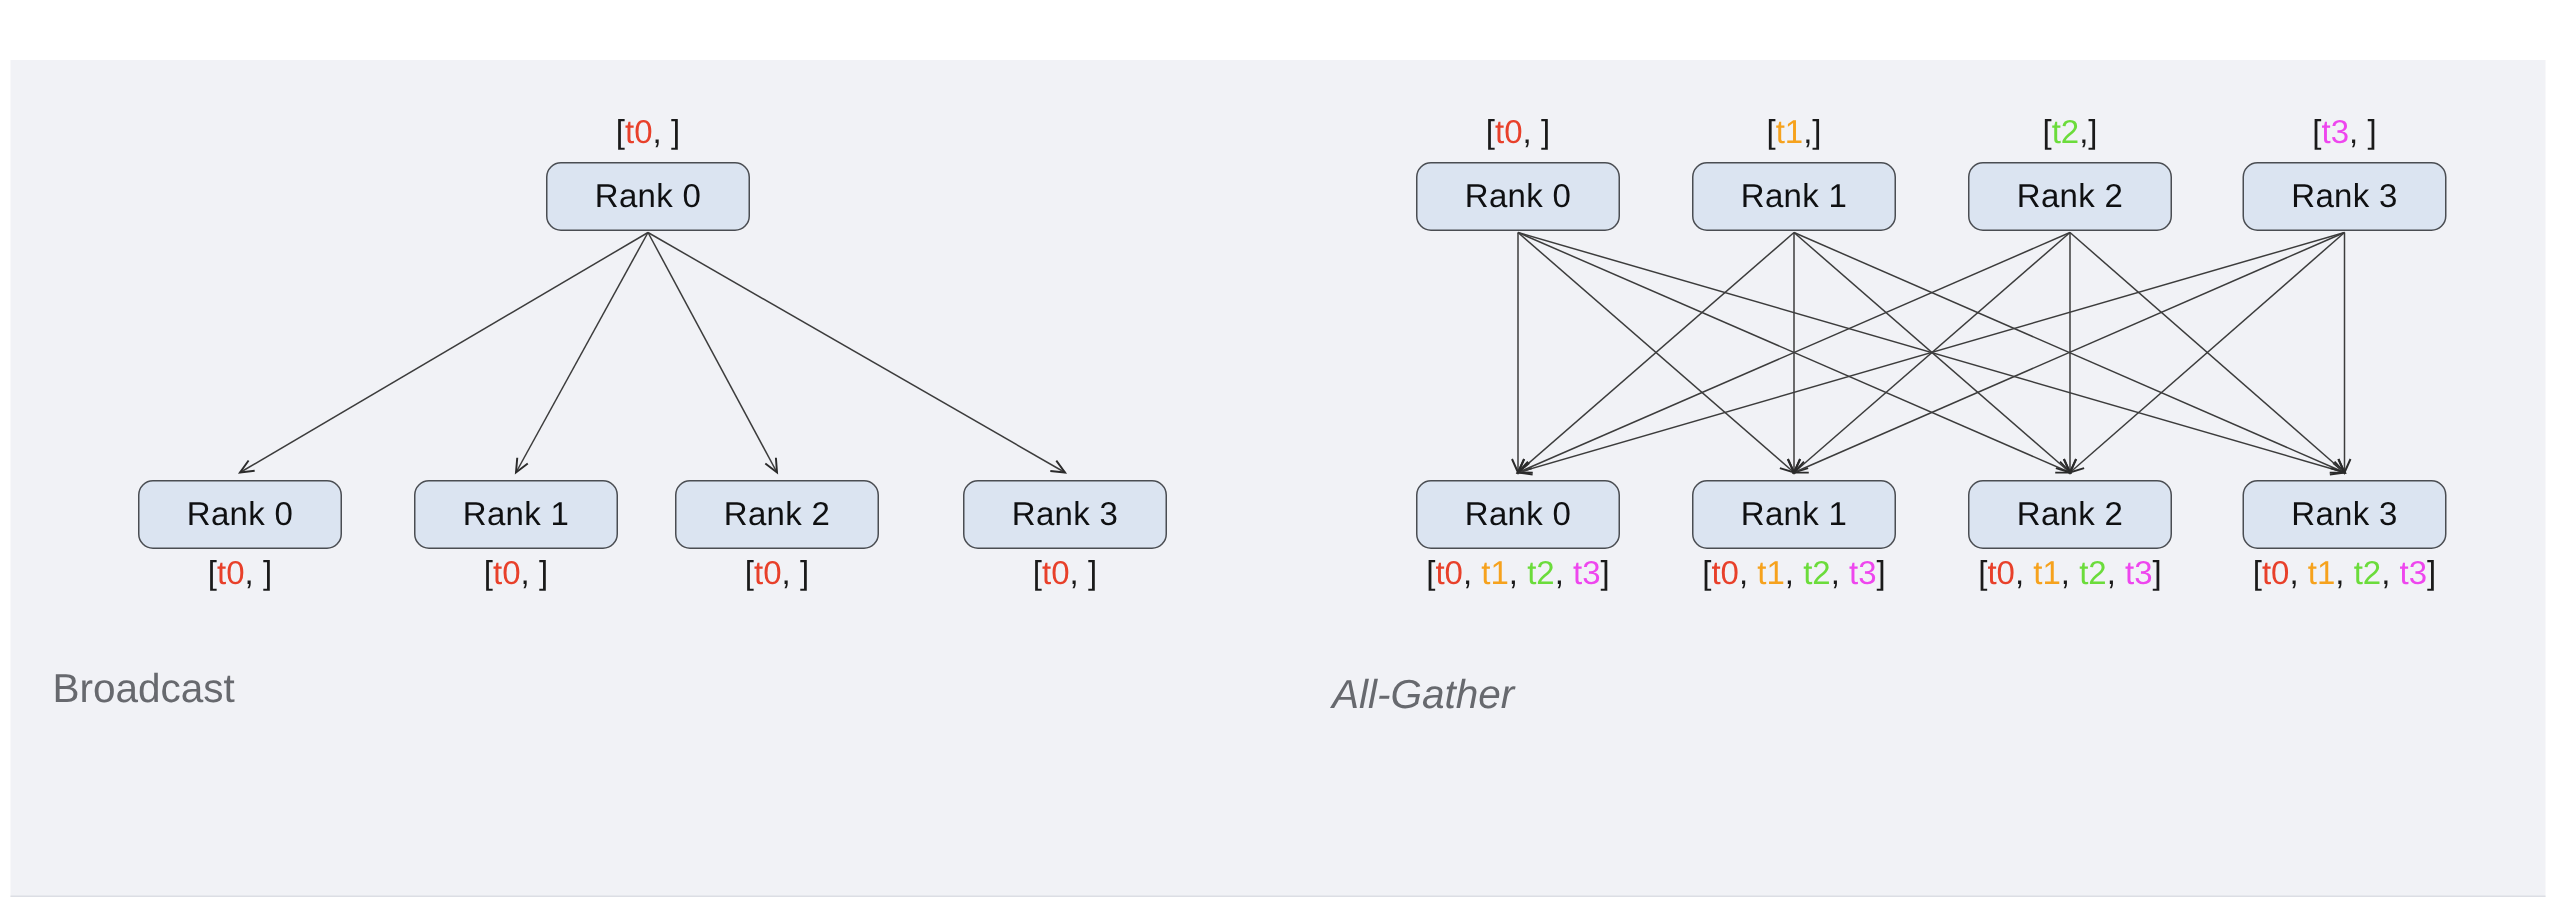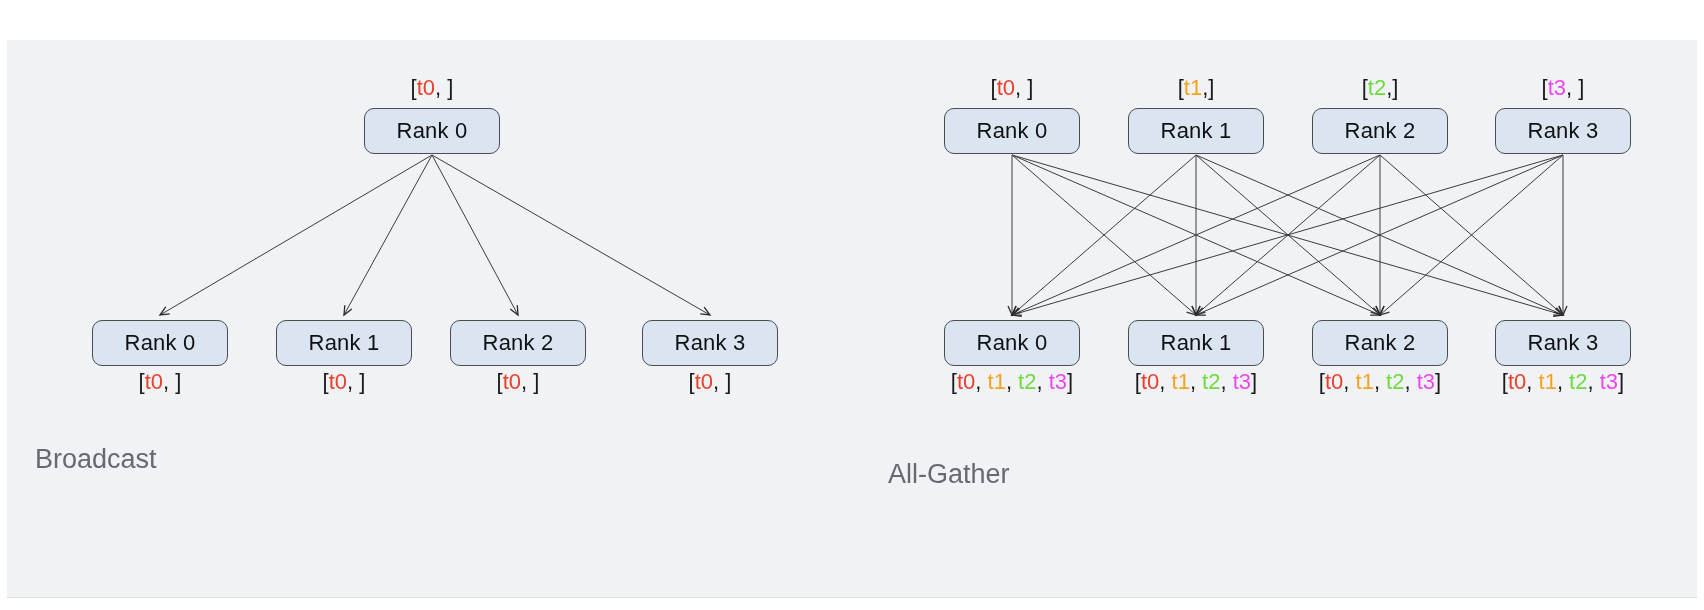--- a/index.html
+++ b/index.html
@@ -168,14 +168,14 @@
         <span style="color: rgb(26, 26, 26);">, </span>
         <span style="color: rgb(246, 162, 29);">t1</span>
         <span style="color: rgb(26, 26, 26);">, </span>
         <span style="color: rgb(107, 220, 59);">t2</span>
         <span style="color: rgb(26, 26, 26);">, </span>
         <span style="color: rgb(238, 70, 238);">t3</span>
         <span style="color: rgb(26, 26, 26);">]</span>
       </div>
     </div>
   <div class="section-title" style="left:35px;top:444px;">Broadcast</div>
-  <div class="section-title" style="left:888px;top:459px;">All-Gather</div>
+  <div class="section-title" style="left:888px;top:448px;font-style:italic;">All-Gather</div>
 </div>
 
 </body></html>

